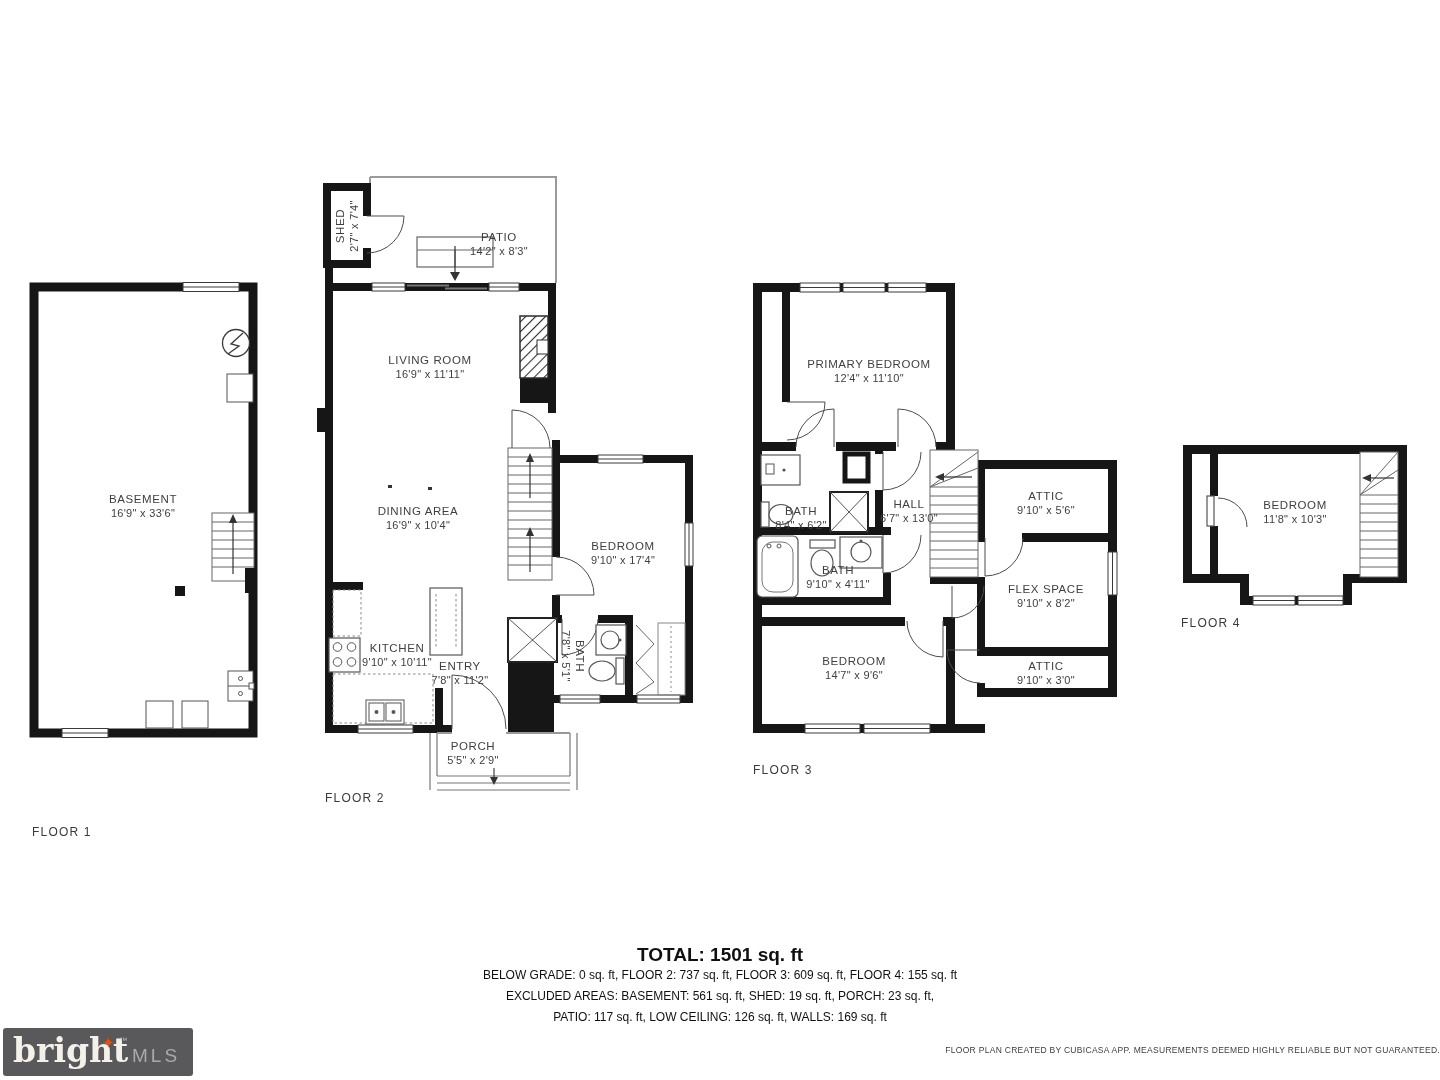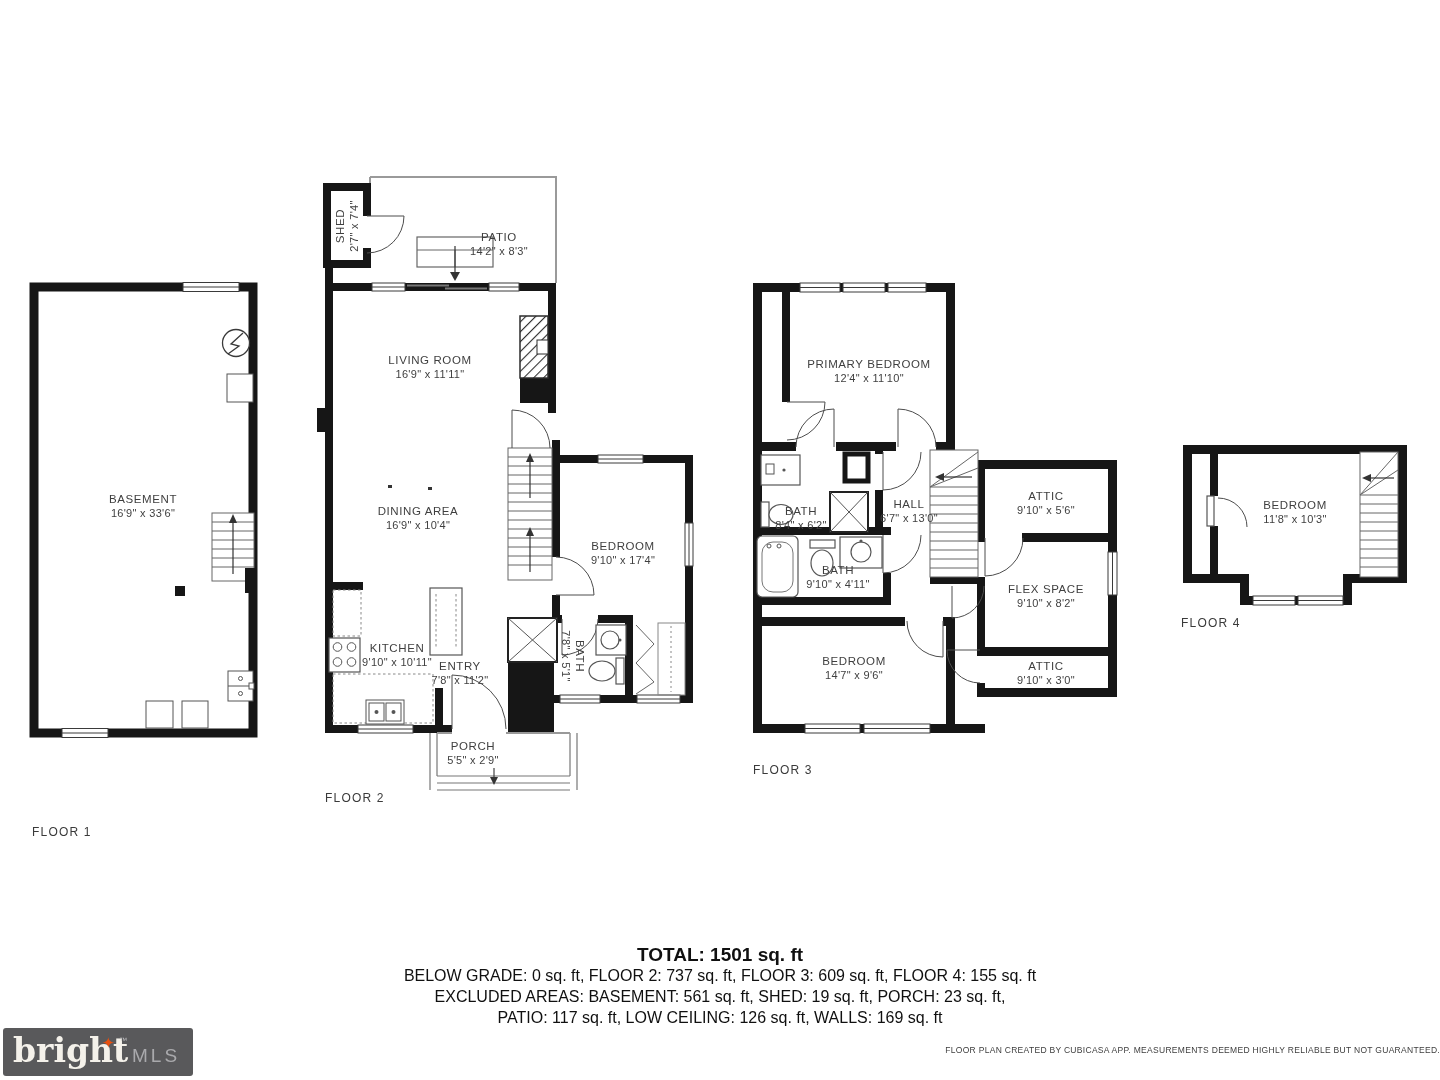--- a/index.html
+++ b/index.html
@@ -7,21 +7,21 @@
         font-family:"Liberation Sans",sans-serif;}
   #plans{position:absolute;left:0;top:0;}
   #labels{position:absolute;left:0;top:0;width:100%;height:100%;pointer-events:none;}
   .room-label{position:absolute;transform:translate(-50%,-50%);text-align:center;
       color:#3f3f3f;white-space:nowrap;}
   .room-label .rl-name{font-size:11.5px;letter-spacing:0.6px;}
   .room-label .rl-dims{font-size:11px;letter-spacing:0.3px;margin-top:2px;}
   .floor-label{position:absolute;font-size:12px;color:#3a3a3a;letter-spacing:1.2px;}
   .summary{position:absolute;left:0;right:0;top:944px;text-align:center;color:#101010;}
   .summary .total{font-size:19px;font-weight:bold;line-height:21px;}
-  .summary .sline{font-size:16px;line-height:21px;}
+  .summary .sline{font-size:12px;line-height:21px;}
   .disclaimer{position:absolute;left:0;right:0;top:1045px;text-align:right;
       font-size:8.5px;color:#3d3d3d;letter-spacing:0.3px;}
   .logo{position:absolute;left:3px;top:1028px;width:190px;height:48px;background:#59595b;
       border-radius:3px;}
   .logo .brand{position:absolute;left:10px;top:3px;font-family:"DejaVu Serif",serif;
       font-weight:bold;font-size:33px;color:#f4f1ea;}
   .logo .star{position:absolute;left:99px;top:6px;font-size:15px;color:#e8500f;}
   .logo .tm{position:absolute;left:116px;top:8px;font-size:8px;color:#bdbdbf;}
   .logo .mls{position:absolute;left:129px;top:17px;font-size:19px;color:#a9a9ac;
       letter-spacing:3px;}

